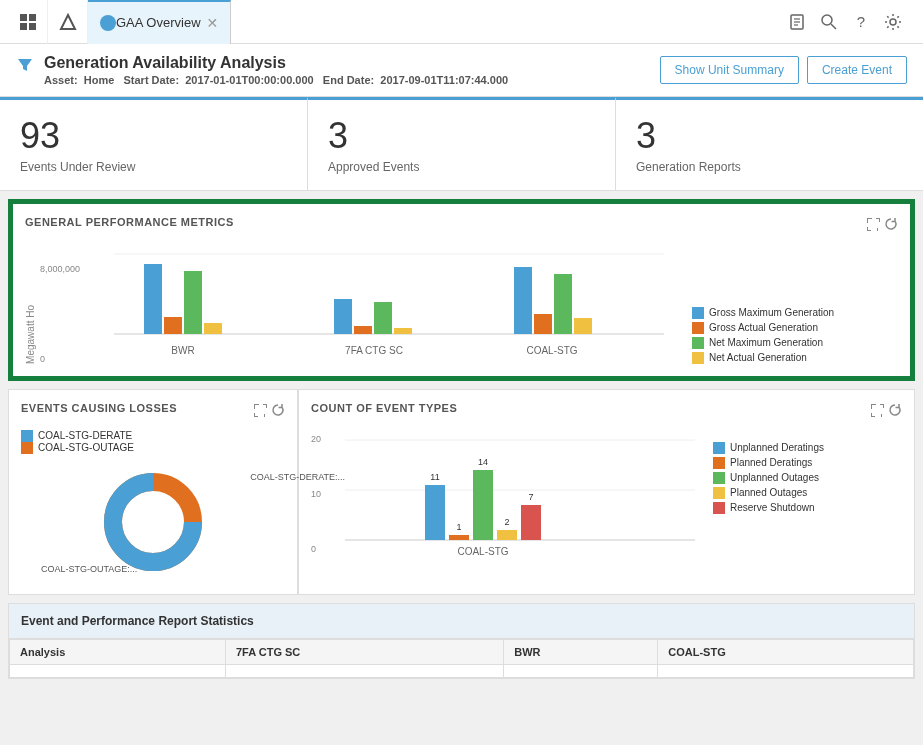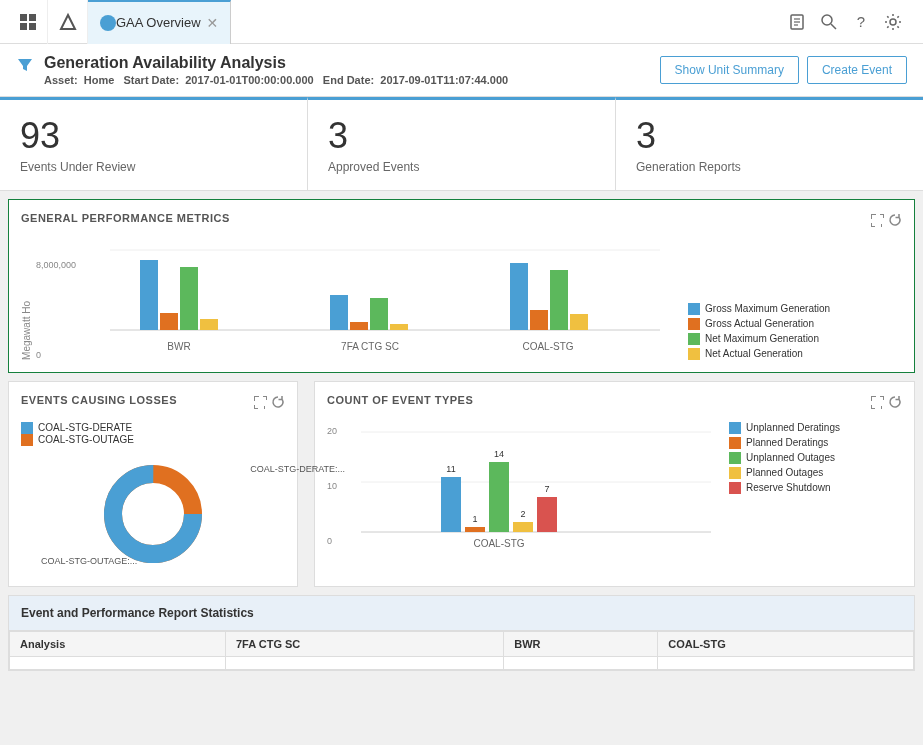--- a/index.html
+++ b/index.html
@@ -30,30 +30,30 @@
     .kpi-card { flex: 1; padding: 16px 20px; border-right: 1px solid #ddd; border-top: 3px solid #4a9fd4; }
     .kpi-card:last-child { border-right: none; }
     .kpi-number { font-size: 36px; font-weight: 300; color: #333; line-height: 1.1; }
     .kpi-label { font-size: 12px; color: #666; margin-top: 4px; }
     .section-title { font-size: 11px; font-weight: bold; color: #555; letter-spacing: 0.5px; text-transform: uppercase; margin-bottom: 8px; }
     .panel-toolbar { display: flex; align-items: center; justify-content: space-between; margin-bottom: 8px; }
     .panel-icons { display: flex; gap: 4px; }
     .panel-icon-btn { cursor: pointer; color: #888; font-size: 14px; }
 
     
-    .gpm-panel { margin: 8px; background: #fff; border: 1px solid #15803d; padding: 12px; }
+    .gpm-panel { margin: 8px; background: #fff; border: 5px solid #15803d; padding: 12px; }
     .chart-area { display: flex; align-items: flex-end; gap: 0; }
     .chart-y-label { writing-mode: vertical-rl; transform: rotate(180deg); font-size: 10px; color: #888; margin-right: 4px; white-space: nowrap; }
     .chart-legend { display: flex; flex-direction: column; gap: 3px; font-size: 10px; margin-left: 8px; min-width: 150px; }
     .legend-item { display: flex; align-items: center; gap: 5px; }
     .legend-color { width: 12px; height: 12px; display: inline-block; flex-shrink: 0; }
 
     
     .bottom-panels { display: flex; gap: 0; margin: 0 8px 8px 8px; }
-    .losses-panel { flex: 0 0 290px; background: #fff; border: 1px solid #ddd; padding: 12px; margin-right: 16px; }
+    .losses-panel { flex: 0 0 290px; background: #fff; border: 1px solid #ddd; padding: 12px; margin-right: 0; }
     .event-types-panel { flex: 1; background: #fff; border: 1px solid #ddd; padding: 12px; }
     .donut-legend { display: flex; flex-direction: column; gap: 0; font-size: 10px; }
 
     
     .stats-panel { margin: 0 8px 8px 8px; background: #fff; border: 1px solid #ddd; }
     .stats-header { padding: 10px 12px; background: #e8f0f8; border-bottom: 1px solid #ddd; font-weight: bold; font-size: 12px; }
     .stats-table { width: 100%; border-collapse: collapse; }
     .stats-table th { background: #f5f5f5; border: 1px solid #ddd; padding: 6px 10px; font-size: 11px; text-align: left; font-weight: bold; }
     .stats-table td { border: 1px solid #ddd; padding: 6px 10px; font-size: 11px; }
   </style>
@@ -296,21 +296,21 @@
         <text x="158" y="35" font-size="9" fill="#333" text-anchor="middle">14</text>
 
         <rect x="172" y="100" width="20" height="10" fill="#f0c040"></rect>
         <text x="182" y="95" font-size="9" fill="#333" text-anchor="middle">2</text>
 
         <rect x="196" y="75" width="20" height="35" fill="#d9534f"></rect>
         <text x="206" y="70" font-size="9" fill="#333" text-anchor="middle">7</text>
 
         <text x="158" y="125" font-size="10" fill="#666" text-anchor="middle">COAL-STG</text>
       </svg>
-      <div class="chart-legend" style="margin-top:0;">
+      <div class="chart-legend" style="margin-top:12px;">
         <div class="legend-item">
           <span class="legend-color" style="background:#4a9fd4;"></span>
           <span>Unplanned Deratings</span>
         </div>
         <div class="legend-item">
           <span class="legend-color" style="background:#e07020;"></span>
           <span>Planned Deratings</span>
         </div>
         <div class="legend-item">
           <span class="legend-color" style="background:#5cb85c;"></span>

